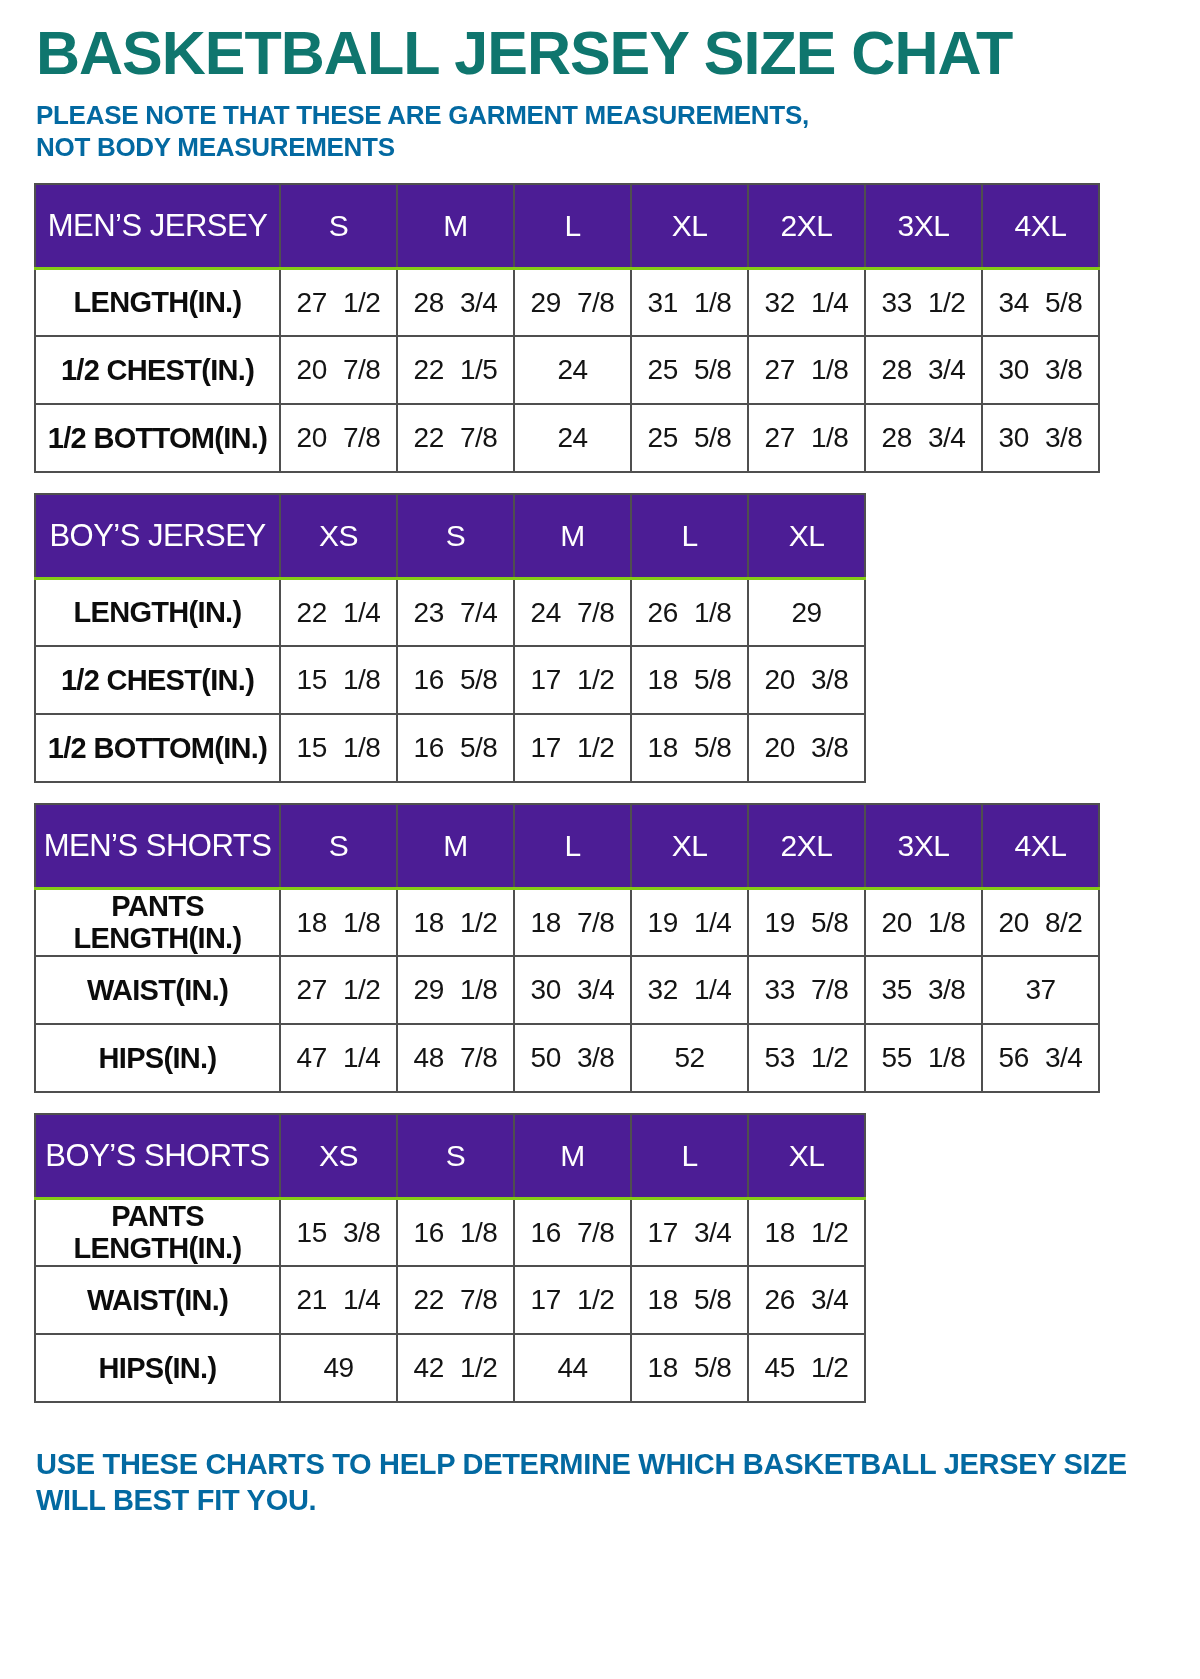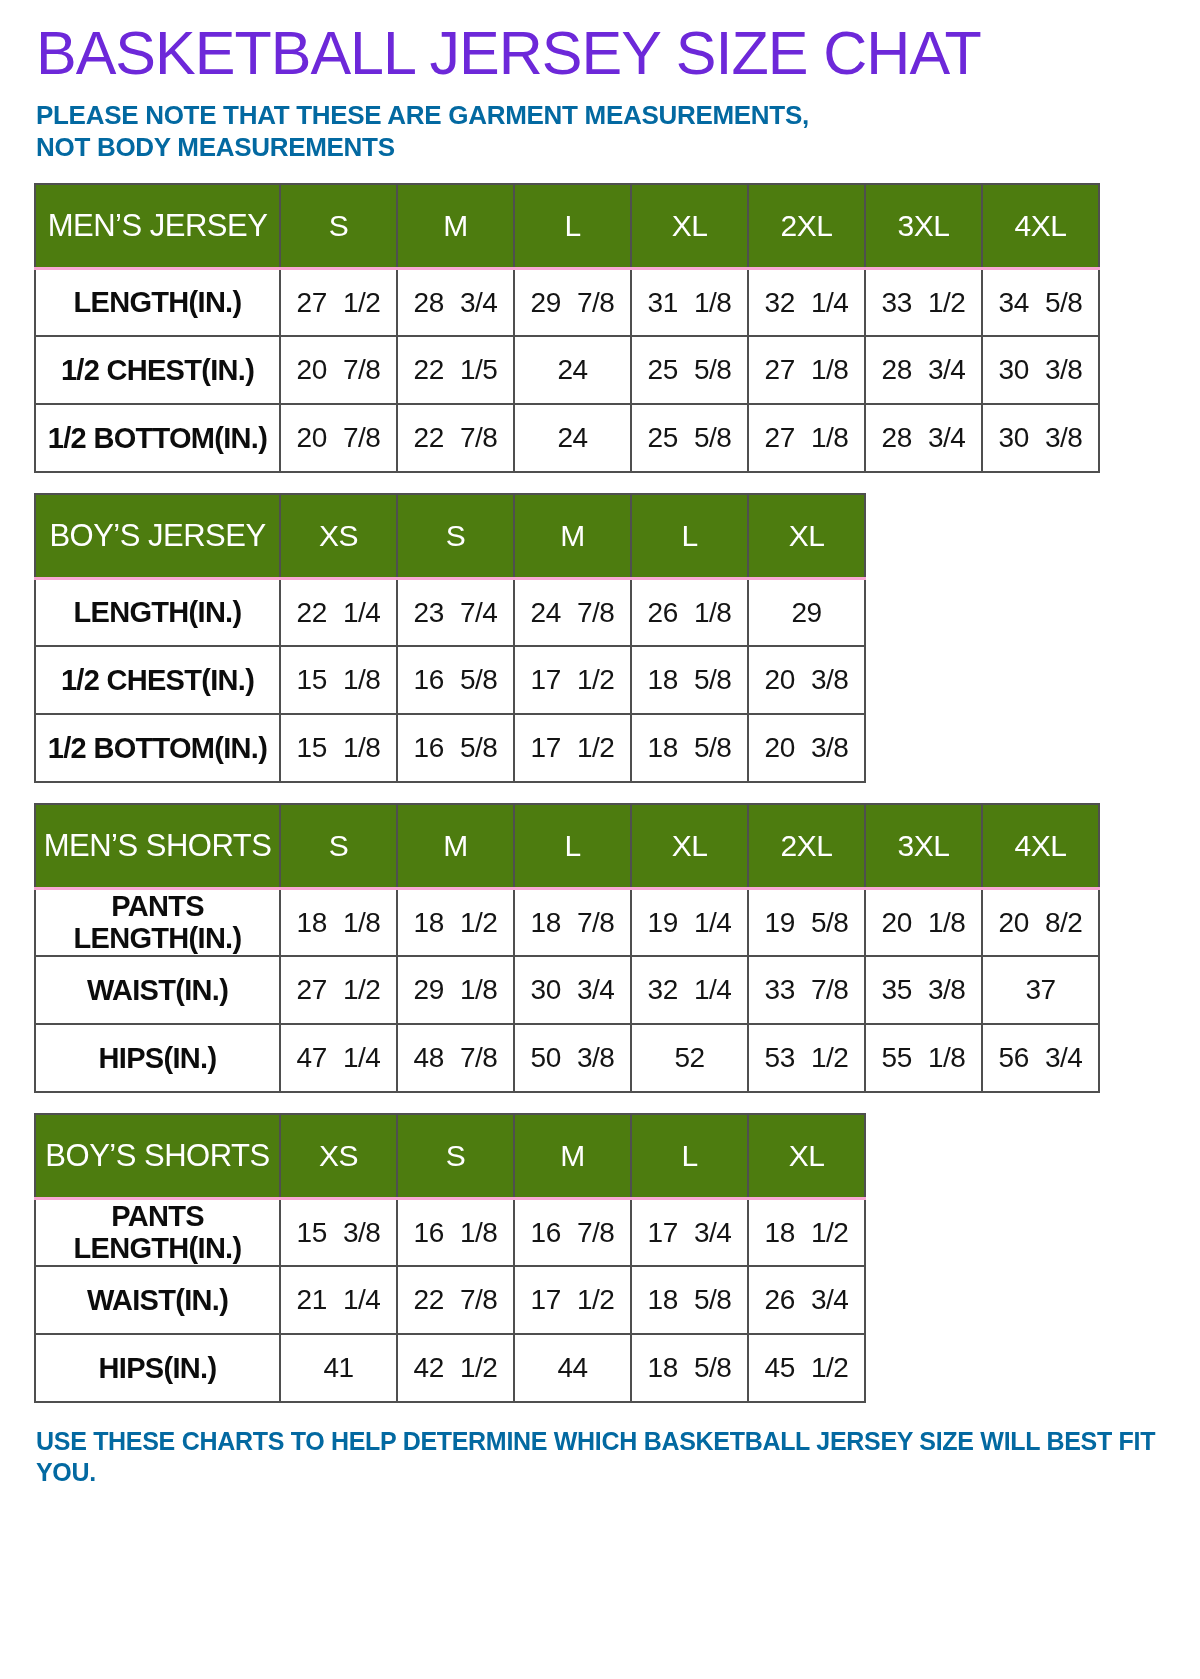--- a/index.html
+++ b/index.html
@@ -7,59 +7,59 @@
   body {
     width: 1200px;
     min-height: 1679px;
     font-family: "Liberation Sans", sans-serif;
     color: #111;
   }
   .page { padding: 12px 38px 30px 34px; }
 
   .title {
     font-size: 61px;
-    font-weight: 400;
-    color: #6d28d9;
+    font-weight: 700;
+    color: #0f766e;
     letter-spacing: -1px;
     margin: 6px 0 12px 2px;
     white-space: nowrap;
   }
   .note {
     color: #0369a1;
     font-weight: 700;
     font-size: 26px;
     line-height: 1.22;
     letter-spacing: -0.3px;
   }
   .note-top { max-width: 805px; margin: 0 0 12px 2px; }
-  .note-bottom { margin: 23px 0 0 2px; font-size: 25px; max-width: 1130px; }
+  .note-bottom { margin: 44px 0 0 2px; font-size: 29px; max-width: 1130px; }
 
   table.size-table {
     border-collapse: collapse;
     table-layout: fixed;
     margin-top: 20px;
     background: #fff;
     border: 2px solid #4f4f4f;
   }
   .size-table th, .size-table td {
     border: 2px solid #4f4f4f;
     text-align: center;
     vertical-align: middle;
     padding: 0 4px;
     overflow: hidden;
   }
   .size-table thead tr { height: 84px; }
   .size-table tbody tr { height: 68px; }
   .size-table thead th {
-    background: #4d7c0f;
+    background: #4c1d95;
     color: #ffffff;
     font-weight: 400;
     font-size: 30px;
     letter-spacing: -0.5px;
-    border-bottom: 3px solid #f9a8d4;
+    border-bottom: 3px solid #84cc16;
   }
   .size-table thead th.table-name { font-size: 31px; }
   .size-table td.row-label {
     font-weight: 700;
     font-size: 29px;
     letter-spacing: -0.7px;
     line-height: 1.08;
     color: #0c0c0c;
   }
   .size-table td.size-value {
@@ -267,21 +267,21 @@
           <tr>
             <td class="row-label">WAIST(IN.)</td>
             <td class="size-value">21 1/4</td>
             <td class="size-value">22 7/8</td>
             <td class="size-value">17 1/2</td>
             <td class="size-value">18 5/8</td>
             <td class="size-value">26 3/4</td>
           </tr>
           <tr>
             <td class="row-label">HIPS(IN.)</td>
-            <td class="size-value">41</td>
+            <td class="size-value">49</td>
             <td class="size-value">42 1/2</td>
             <td class="size-value">44</td>
             <td class="size-value">18 5/8</td>
             <td class="size-value">45 1/2</td>
           </tr>
         </tbody>
       </table>
     </div>
   <div class="note note-bottom">USE THESE CHARTS TO HELP DETERMINE WHICH BASKETBALL JERSEY SIZE WILL BEST FIT YOU.</div>
 </div>

